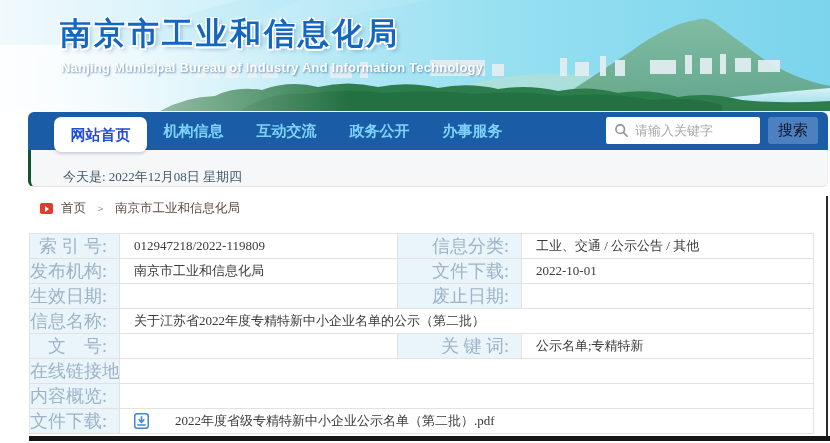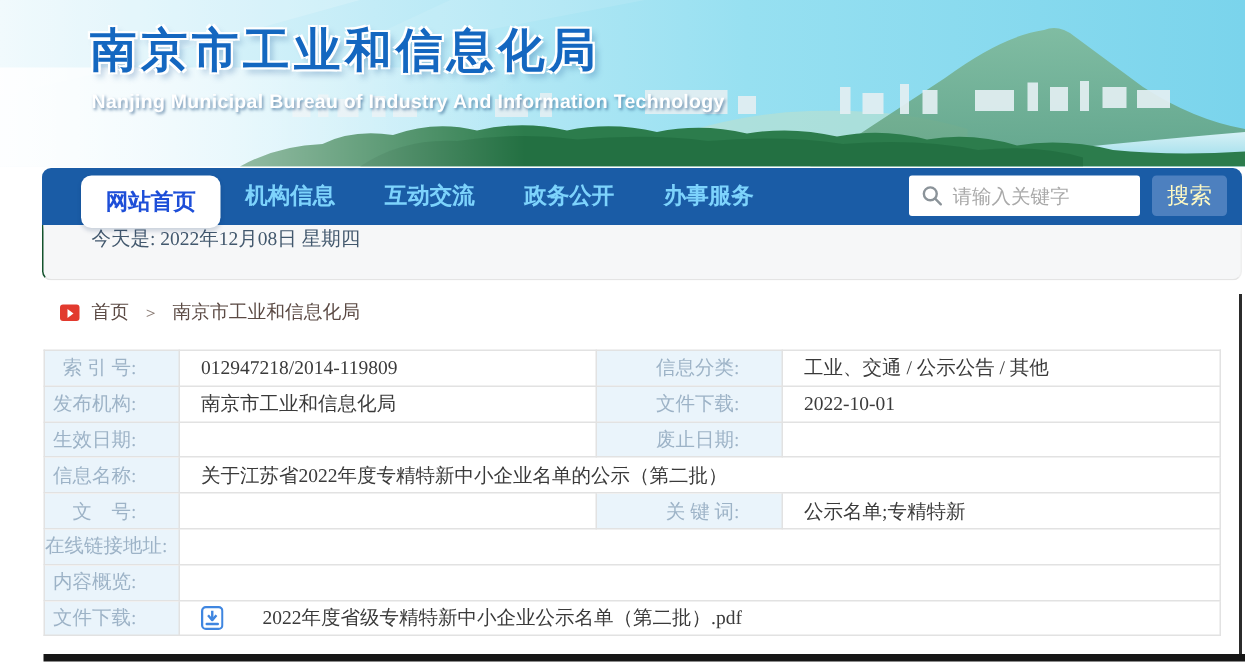--- a/index.html
+++ b/index.html
@@ -37,27 +37,27 @@
   }
   .search { margin-left:auto; display:flex; align-items:center; margin-top:5px; }
   .search-input-wrap { position:relative; width:154px; height:27px; background:#fff; border-radius:2px; }
   .search-input-wrap .mag { position:absolute; left:8px; top:6px; }
   .search-input {
     width:100%; height:100%; border:none; outline:none; background:transparent;
     padding:0 6px 0 29px; font-size:13px; color:#333; font-family:inherit;
   }
   .search-input::placeholder { color:#a9a9a9; }
   .search-btn {
-    width:50px; height:27px; margin-left:8px; background:#4d80bf; color:#fef9c3;
+    width:50px; height:27px; margin-left:8px; background:#4d80bf; color:#0f172a;
     font-size:15px; border:none; border-radius:3px; cursor:pointer; font-family:inherit;
   }
   .date-row {
     height:37px; background:#f6f7f8; border-radius:0 0 6px 6px;
-    border-bottom:1px solid #e4e4e4; border-left:1px solid #14532d; border-right:1px solid #efefef;
-    display:flex; align-items:flex-start; padding-left:32px;
+    border-bottom:1px solid #e4e4e4; border-left:3px solid #14532d; border-right:1px solid #efefef;
+    display:flex; align-items:flex-end; padding-left:32px;
     font-family:"Liberation Serif","DejaVu Serif",serif; font-size:13px; color:#42586d;
   }
   
   .breadcrumb {
     position:absolute; left:40px; top:200px; display:flex; align-items:center;
     font-family:"Liberation Serif","DejaVu Serif",serif; font-size:12.5px; color:#5b4a44;
   }
   .crumb-icon {
     width:13px; height:11px; background:#e23a2e; border-radius:2px;
     display:inline-flex; align-items:center; justify-content:center; margin-right:8px;
@@ -69,22 +69,22 @@
   .crumb-sep { margin:0 9px; color:#8a7b74; font-size:11px; }
   .crumb-link { cursor:pointer; }
   
   .info-table {
     position:absolute; left:29px; top:233px; width:784px;
     border-collapse:collapse; table-layout:fixed;
     font-family:"Liberation Serif","DejaVu Serif",serif;
   }
   .info-table td { border:1px solid #e2e2e2; height:23.8px; overflow:hidden; white-space:nowrap; }
   td.lbl {
-    background:#eaf4fb; color:#9db3c7; font-size:13px;
-    text-align:right; padding-right:28px;
+    background:#eaf4fb; color:#9db3c7; font-size:18px;
+    text-align:right; padding-right:12px;
   }
   td.val { color:#3a3a3a; font-size:13px; padding-left:14px; background:#fff; }
   .dl-link { display:flex; align-items:center; cursor:pointer; color:#3a3a3a; }
   .dl-link svg { margin-right:26px; flex:0 0 auto; }
   
   .right-edge { position:absolute; left:826px; top:196px; width:2px; height:240px; background:#2b2b2b; }
   .bottom-bar { position:absolute; left:29px; top:436px; width:801px; height:5px; background:#161616; }
 </style>
 </head>
 <body>
@@ -181,21 +181,21 @@
 <table class="info-table">
   <colgroup>
       <col style="width:90px">
       <col style="width:278px">
       <col style="width:124px">
       <col style="width:292px">
     </colgroup>
   <tbody>
       <tr>
     <td class="lbl">索 引 号:</td>
-    <td class="val">012947218/2014-119809</td>
+    <td class="val">012947218/2022-119809</td>
     <td class="lbl">信息分类:</td>
     <td class="val">工业、交通 / 公示公告 / 其他</td>
   </tr>
   <tr>
     <td class="lbl">发布机构:</td>
     <td class="val">南京市工业和信息化局</td>
     <td class="lbl">文件下载:</td>
     <td class="val">2022-10-01</td>
   </tr>
   <tr>

